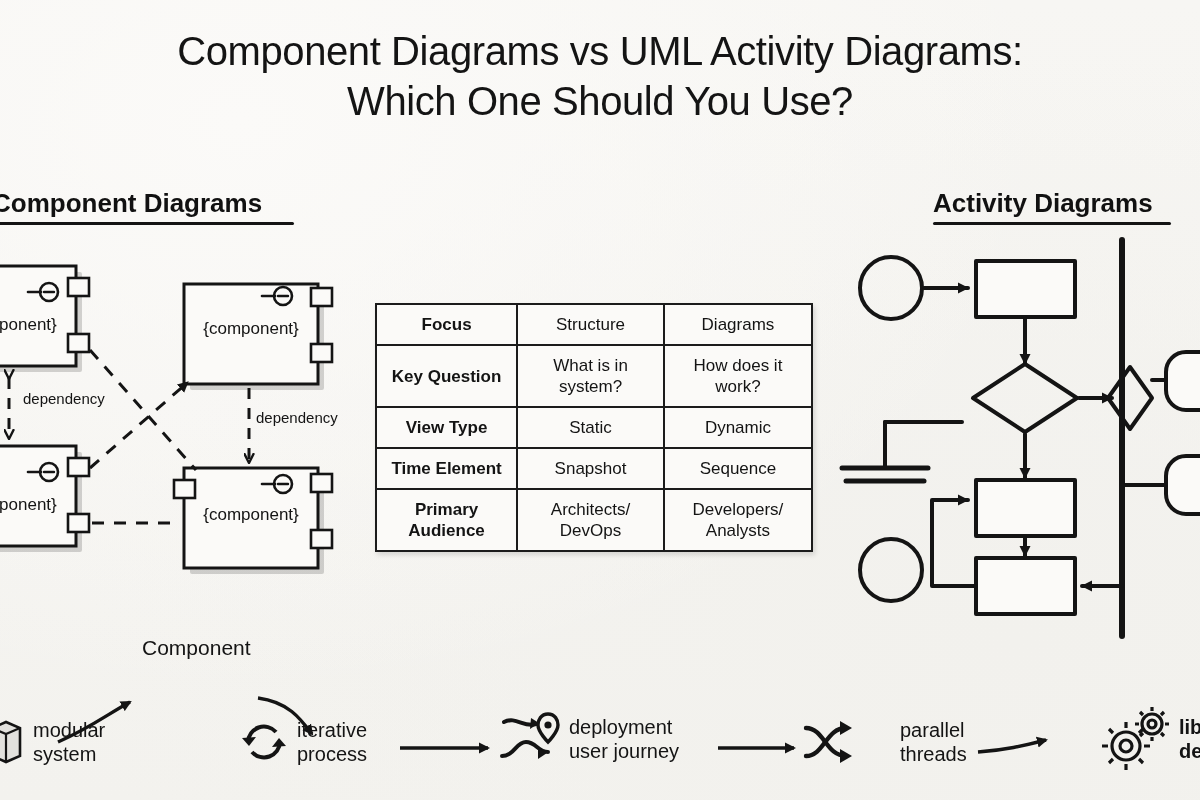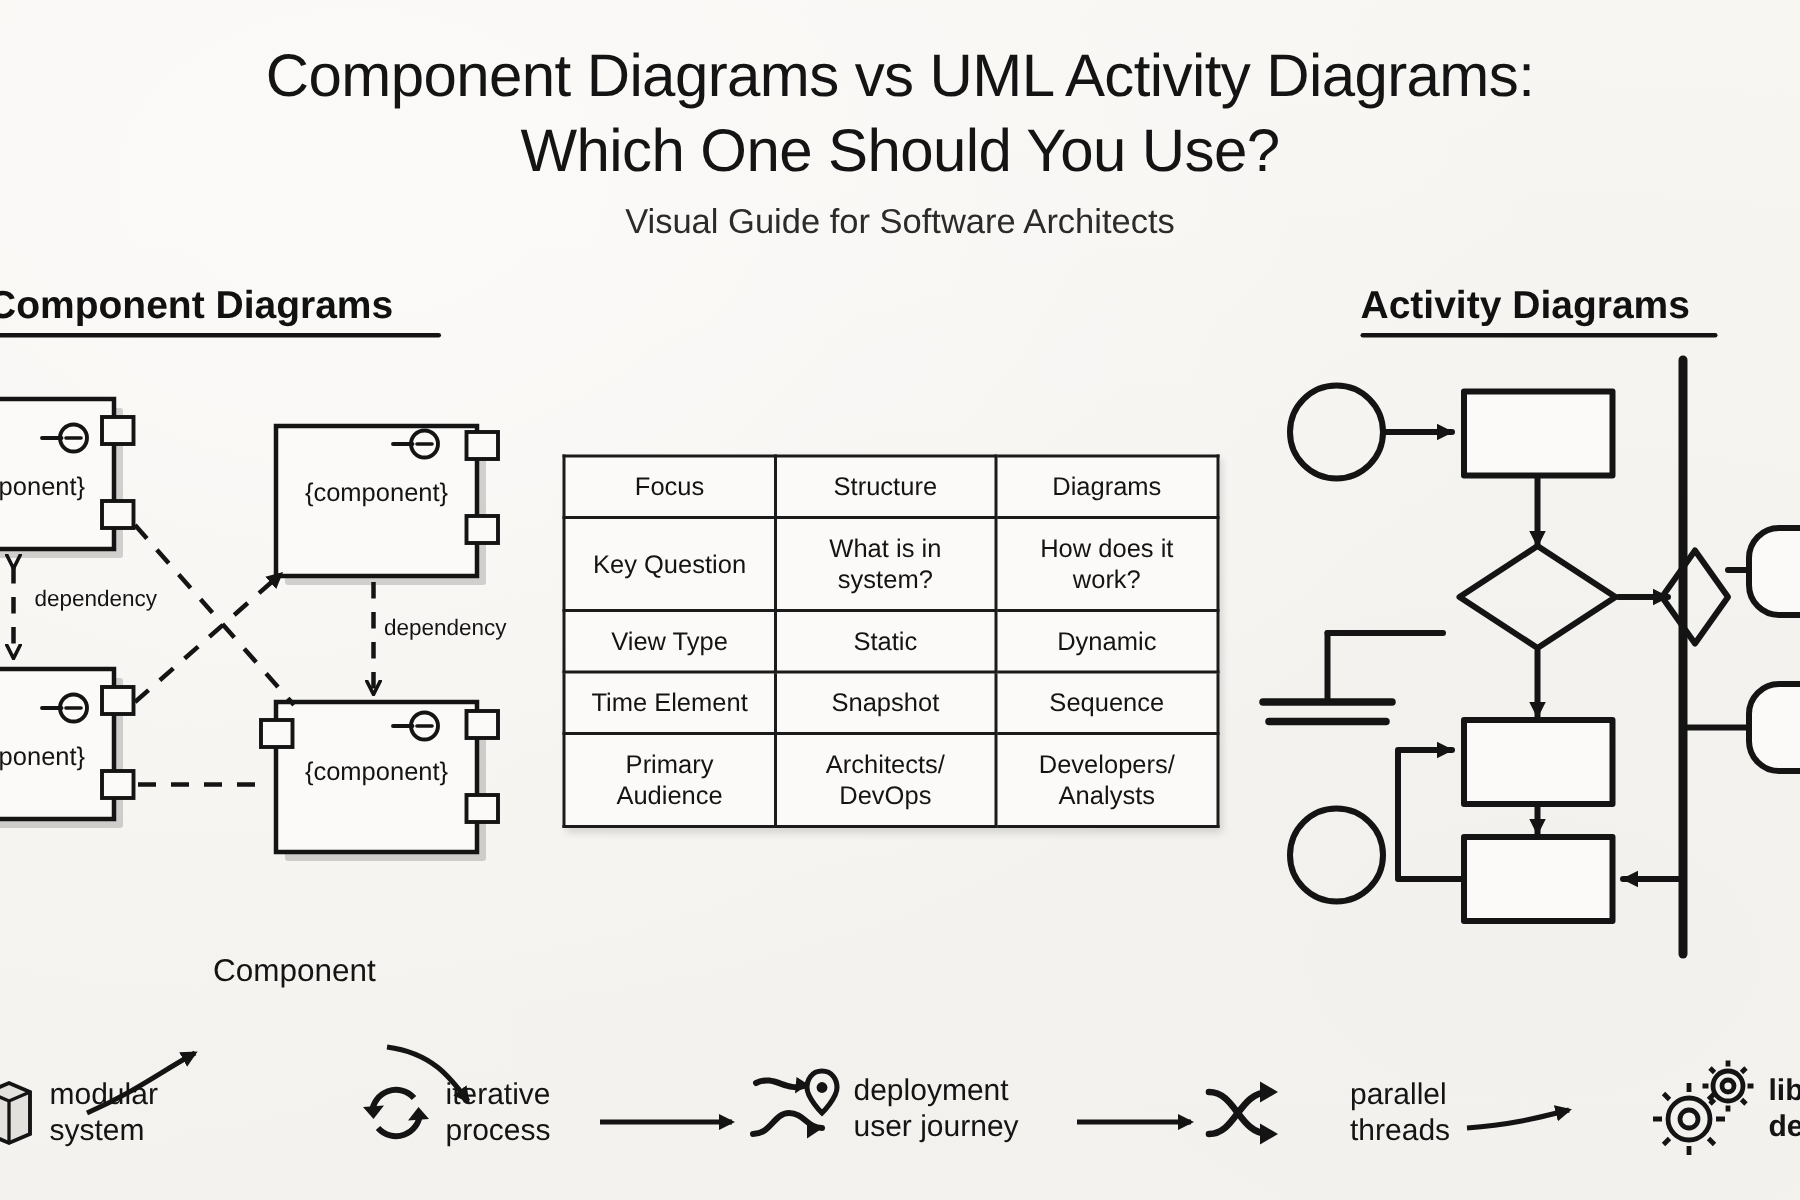--- a/index.html
+++ b/index.html
@@ -39,57 +39,56 @@
   .section-heading{
     position:absolute;z-index:3;
     font-size:26px;font-weight:bold;color:#111;
     white-space:nowrap;
   }
   .section-heading .rule{
     display:block;height:3px;background:#141414;margin-top:3px;border-radius:2px;
   }
   #heading-component{left:-8px;top:188px;}
   #heading-component .rule{width:302px;}
-  #heading-activity{left:907px;top:188px;}
+  #heading-activity{left:933px;top:188px;}
   #heading-activity .rule{width:238px;}
 
   
   #compare-table{
     position:absolute;left:375px;top:303px;width:438px;z-index:3;
     border-collapse:collapse;background:#fbfaf8;
     box-shadow:2px 3px 5px rgba(0,0,0,.13);
   }
   #compare-table td{
     border:2px solid #1b1b1b;
     text-align:center;vertical-align:middle;
     font-size:17px;line-height:21px;padding:9px 4px;
     color:#141414;
   }
-  #compare-table td.label{font-weight:normal;width:138px;}
+  #compare-table td.label{font-weight:bold;width:138px;}
   #compare-table td.v{width:144px;border-radius:18px;}
 
   
   #icon-strip{position:absolute;left:0;top:660px;width:1168px;height:110px;z-index:3;}
   .strip-item{position:absolute;display:flex;align-items:center;gap:9px;}
   .strip-label{font-size:20px;line-height:24px;color:#141414;white-space:pre-line;}
   #component-word{
     position:absolute;left:142px;top:-24px;font-size:21px;color:#141414;white-space:nowrap;
   }
   svg{display:block;overflow:visible;}
   text{font-family:"Liberation Sans","DejaVu Sans",sans-serif;}
 </style>
 </head>
 <body>
 
 <div id="paper"></div>
 
 <div id="title-block">
   <div class="title-line">Component Diagrams vs UML Activity Diagrams:</div>
   <div class="title-line">Which One Should You Use?</div>
-  <div id="subtitle">Visual Guide for Software Architects</div>
 </div>
 
 <div class="section-heading" id="heading-component">
   <span>Component Diagrams</span>
   <span class="rule"></span>
 </div>
 <div class="section-heading" id="heading-activity">
   <span>Activity Diagrams</span>
   <span class="rule"></span>
 </div>

